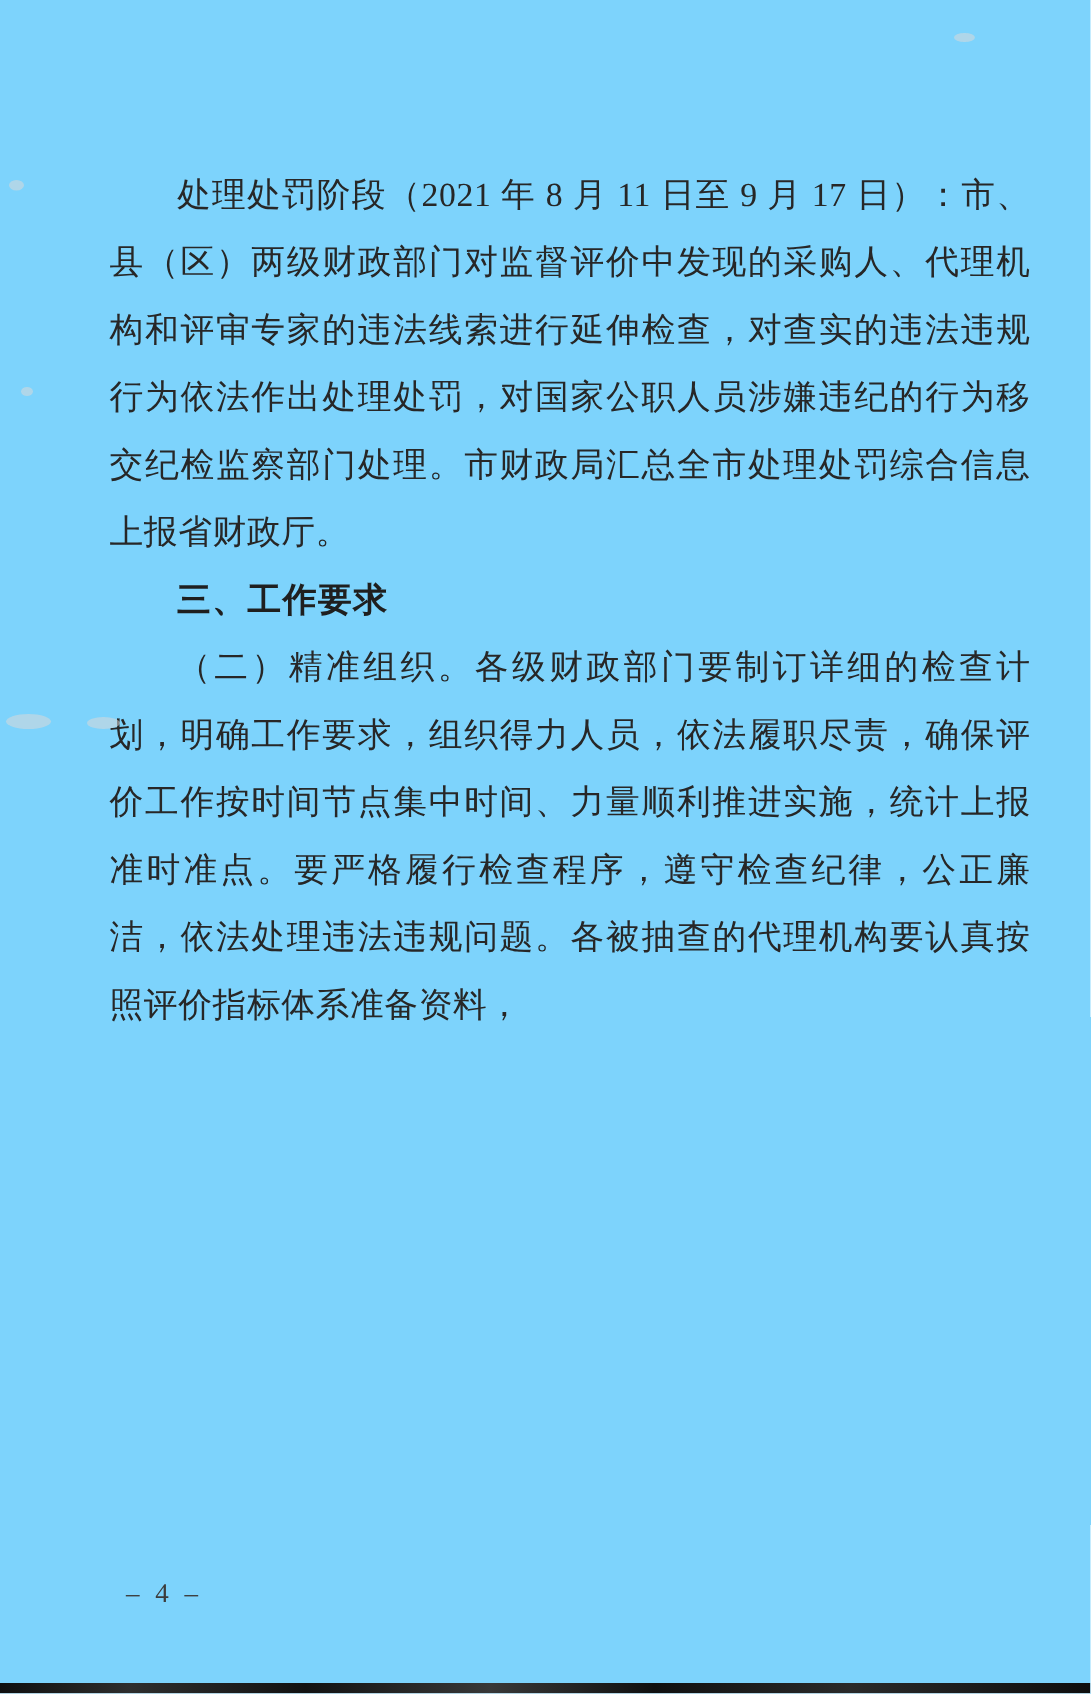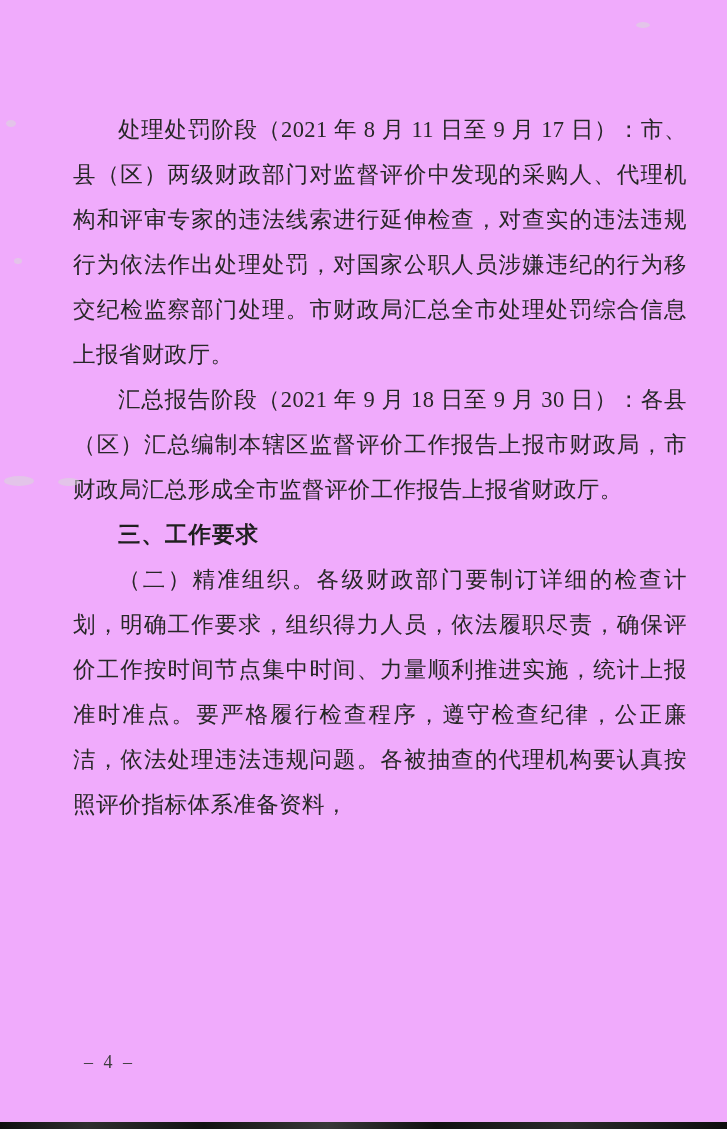--- a/index.html
+++ b/index.html
@@ -4,21 +4,21 @@
 <style>
   html, body {
     margin: 0;
     padding: 0;
     background: #ffffff;
   }
   .page {
     position: relative;
     width: 727px;
     height: 1129px;
-    background: #f0abfc;
+    background: #7dd3fc;
     overflow: hidden;
     font-family: "Liberation Serif", "DejaVu Serif", serif;
   }
   .text-block {
     position: absolute;
     left: 73px;
     top: 107px;
     width: 614px;
   }
   .para {
@@ -65,21 +65,20 @@
     opacity: 0.55;
   }
 </style>
 </head>
 <body>
 
 <div class="page">
 
   <div class="text-block">
     <p class="para">处理处罚阶段（2021 年 8 月 11 日至 9 月 17 日）：市、县（区）两级财政部门对监督评价中发现的采购人、代理机构和评审专家的违法线索进行延伸检查，对查实的违法违规行为依法作出处理处罚，对国家公职人员涉嫌违纪的行为移交纪检监察部门处理。市财政局汇总全市处理处罚综合信息上报省财政厅。</p>
-    <p class="para">汇总报告阶段（2021 年 9 月 18 日至 9 月 30 日）：各县（区）汇总编制本辖区监督评价工作报告上报市财政局，市财政局汇总形成全市监督评价工作报告上报省财政厅。</p>
     <p class="para heading">三、工作要求</p>
     <p class="para">（二）精准组织。各级财政部门要制订详细的检查计划，明确工作要求，组织得力人员，依法履职尽责，确保评价工作按时间节点集中时间、力量顺利推进实施，统计上报准时准点。要严格履行检查程序，遵守检查纪律，公正廉洁，依法处理违法违规问题。各被抽查的代理机构要认真按照评价指标体系准备资料，</p>
   </div>
 
   <div class="page-number">– 4 –</div>
 
   <div class="speck" style="left:6px;  top:120px; width:10px; height:7px;"></div>
   <div class="speck" style="left:14px; top:258px; width:8px;  height:6px;"></div>
   <div class="speck" style="left:4px;  top:476px; width:30px; height:10px;"></div>
   <div class="speck" style="left:58px; top:478px; width:22px; height:8px;"></div>

